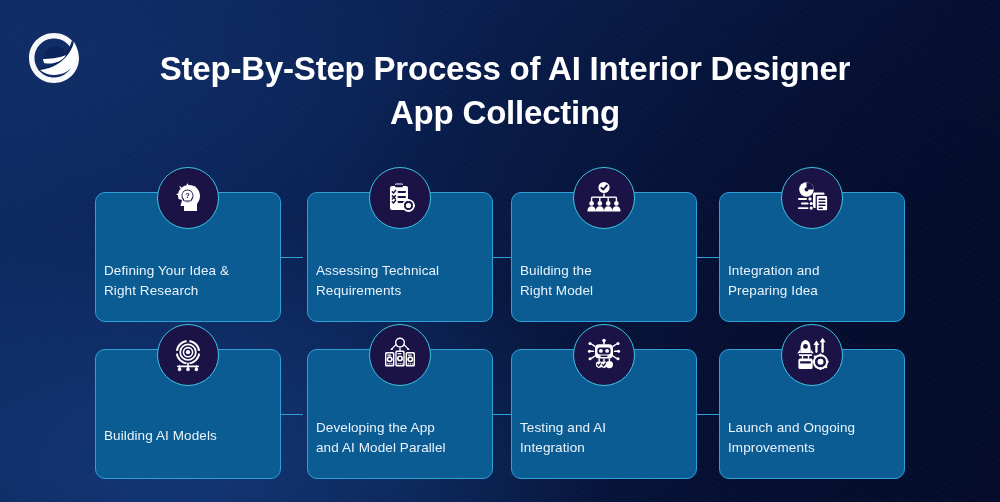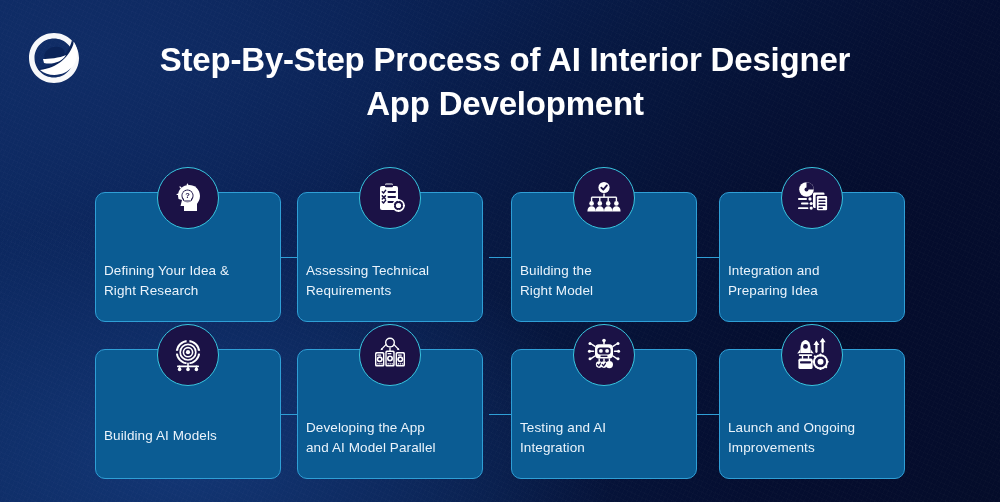--- a/index.html
+++ b/index.html
@@ -25,21 +25,21 @@
   }
 
   
   .header {
     position:absolute; left:0; top:0; width:1000px; height:160px;
   }
   .logo {
     position:absolute; left:24px; top:30px; width:60px; height:60px;
   }
   .title {
-    position:absolute; left:100px; top:38px; width:810px;
+    position:absolute; left:100px; top:47px; width:810px;
     color:#ffffff;
     font-size:33px;
     font-weight:700;
     line-height:1.33;
     letter-spacing:-0.2px;
     text-align:center;
   }
 
   
   .board { position:absolute; left:0; top:0; width:1000px; height:502px; }
@@ -47,21 +47,21 @@
   .card {
     position:absolute;
     width:186px; height:130px;
     background:#0b5c93;
     border:1px solid #2f9fd6;
     border-radius:10px;
   }
   .card.r1 { top:192px; }
   .card.r2 { top:349px; }
   .card.c1 { left:95px; }
-  .card.c2 { left:297px;padding-left:7px; }
+  .card.c2 { left:307px;padding-left:7px; }
   .card.c3 { left:511px;padding-left:17px; }
   .card.c4 { left:719px; }
 
   .card-label {
     position:absolute;
     left:8px; right:8px; bottom:20px;
     text-align:left;
     color:#eaf3fb;
     font-size:13.5px;
     line-height:1.5;
@@ -109,21 +109,21 @@
       <path d="M48 10 C44 26 31 37 14 39 C24 47 39 45 47 35 C53 27 52 16 48 10 Z" fill="#0a2358"></path>
       <path d="M50 12 C46 27 33 38 16 40 C26 48 41 46 49 36 C55 28 54 18 50 12 Z" fill="#ffffff"></path>
       <ellipse cx="30.5" cy="24.5" rx="10.5" ry="7.5" transform="rotate(-18 30.5 24.5)" fill="#0a2358"></ellipse>
       <path d="M19 29 C24 29 36 28 42 25 C38 32 28 35 20 33 Z" fill="#ffffff"></path>
     </svg>
   </div>
 
   <div class="title">
     <span>Step-By-Step Process of AI Interior Designer</span>
     <br>
-    <span>App Development</span>
+    <span>App Collecting</span>
   </div>
 
 </div>
 
 <div class="board">
 
   <div class="conn r1 g1"></div>
   <div class="conn r1 g2"></div>
   <div class="conn r1 g3"></div>
 

